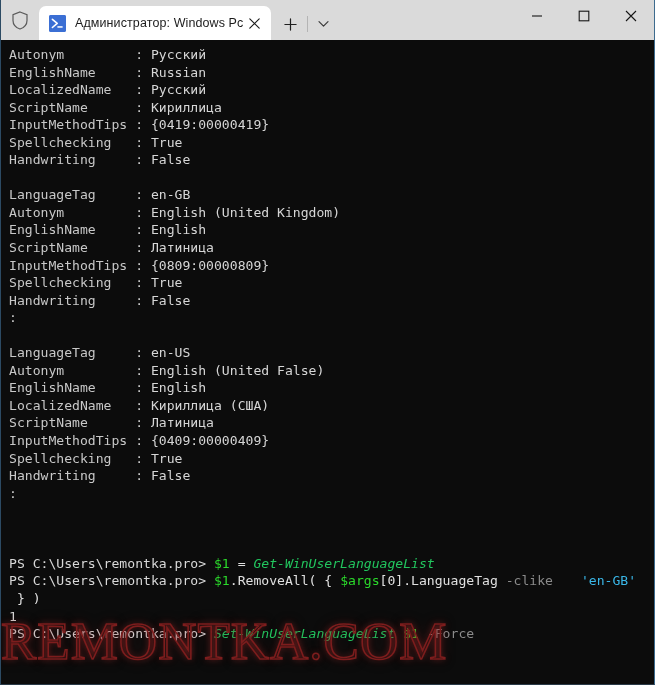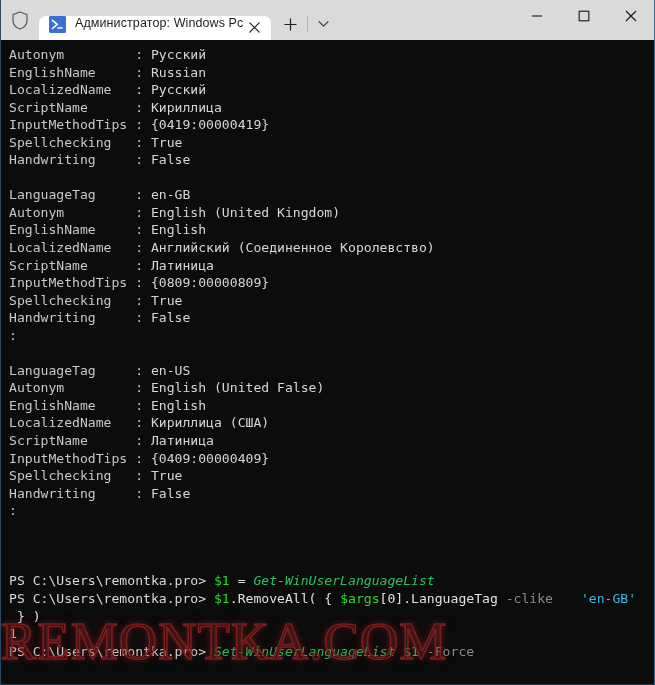--- a/index.html
+++ b/index.html
@@ -40,25 +40,26 @@
     width: 38px;
     height: 40px;
     display: flex;
     align-items: center;
     justify-content: center;
   }
   .shield-zone svg { display:block; }
 
   .tab {
     position: relative;
-    height: 24px;
+    height: 34px;
     min-width: 196px;
     background: #ffffff;
     border-radius: 7px 7px 0 0;
     display: flex;
+    align-items: center;
     padding: 0 6px 0 10px;
     box-sizing: border-box;
   }
 
   .ps-icon {
     width: 17px;
     height: 17px;
     background: #3b6fd4;
     border-radius: 2px;
     flex: 0 0 auto;
@@ -256,21 +257,20 @@
     <div class="term-line"><span class="k">ScriptName      </span><span class="sep">: </span><span class="v">Кириллица</span></div>
     <div class="term-line"><span class="k">InputMethodTips </span><span class="sep">: </span><span class="v">{0419:00000419}</span></div>
     <div class="term-line"><span class="k">Spellchecking   </span><span class="sep">: </span><span class="v">True</span></div>
     <div class="term-line"><span class="k">Handwriting     </span><span class="sep">: </span><span class="v">False</span></div>
 
     <div class="term-line blank">&nbsp;</div>
 
     <div class="term-line"><span class="k">LanguageTag     </span><span class="sep">: </span><span class="v">en-GB</span></div>
     <div class="term-line"><span class="k">Autonym         </span><span class="sep">: </span><span class="v">English (United Kingdom)</span></div>
     <div class="term-line"><span class="k">EnglishName     </span><span class="sep">: </span><span class="v">English</span></div>
-    <div class="term-line"><span class="k">LocalizedName   </span><span class="sep">: </span><span class="v">Английский (Соединенное Королевство)</span></div>
     <div class="term-line"><span class="k">ScriptName      </span><span class="sep">: </span><span class="v">Латиница</span></div>
     <div class="term-line"><span class="k">InputMethodTips </span><span class="sep">: </span><span class="v">{0809:00000809}</span></div>
     <div class="term-line"><span class="k">Spellchecking   </span><span class="sep">: </span><span class="v">True</span></div>
     <div class="term-line"><span class="k">Handwriting     </span><span class="sep">: </span><span class="v">False</span></div>
     <div class="term-line"><span class="k"></span><span class="sep">: </span><span class="v"></span></div>
 
     <div class="term-line blank">&nbsp;</div>
 
     <div class="term-line"><span class="k">LanguageTag     </span><span class="sep">: </span><span class="v">en-US</span></div>
     <div class="term-line"><span class="k">Autonym         </span><span class="sep">: </span><span class="v">English (United False)</span></div>

